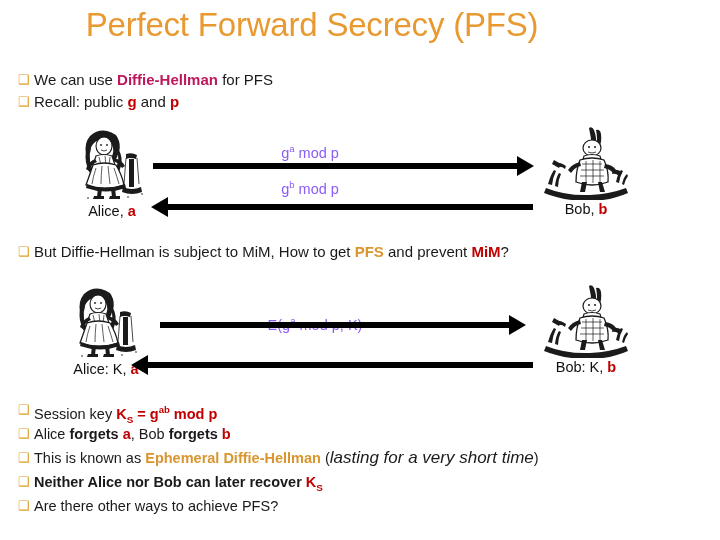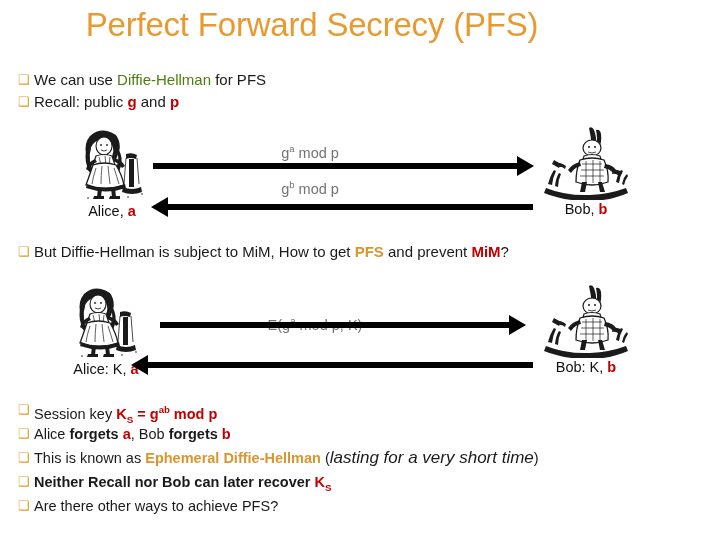--- a/index.html
+++ b/index.html
@@ -49,21 +49,21 @@
   .bullet-text {
     font-size: 15px;
     line-height: 20px;
     color: #1a1a1a;
   }
   .bullet-text.small {
     font-size: 14.5px;
   }
 
   
-  .blue   { color: #4d7c0f; font-weight: normal; }
+  .blue   { color: #be185d; font-weight: bold; }
   .red    { color: #C00000; font-weight: bold; }
   .orange { color: #D9952E; font-weight: bold; }
   .bold   { font-weight: bold; }
   .ital   { font-style: italic; font-size: 17px; }
   sub.smallsub { font-size: 0.68em; }
   sup.smallsup { font-size: 0.66em; }
 
   
   .diagram {
     position: absolute;
@@ -87,21 +87,21 @@
     line-height: 17px;
     white-space: nowrap;
     color: #111111;
     margin-top: 1px;
   }
   .msg-label {
     position: absolute;
     font-family: "Liberation Sans", sans-serif;
     font-size: 14.5px;
     line-height: 17px;
-    color: #737373;
+    color: #8b5cf6;
     text-align: center;
     white-space: nowrap;
   }
   .arrow-line {
     position: absolute;
     height: 6px;
     background: #000000;
   }
   .arrow-head {
     position: absolute;
@@ -337,20 +337,20 @@
 <div class="bullet-row" style="top:448px; left:18px;">
   <span class="bullet-marker">❑</span>
   <span class="bullet-text small">
     <span>This is known as </span><span class="orange">Ephemeral Diffie-Hellman</span><span> (</span><span class="ital">lasting for a very short time</span><span>)</span>
   </span>
 </div>
 
 <div class="bullet-row" style="top:472px; left:18px;">
   <span class="bullet-marker">❑</span>
   <span class="bullet-text small">
-    <span class="bold">Neither Recall nor Bob can later recover </span><span class="red"><span>K</span><sub class="smallsub">S</sub></span>
+    <span class="bold">Neither Alice nor Bob can later recover </span><span class="red"><span>K</span><sub class="smallsub">S</sub></span>
   </span>
 </div>
 
 <div class="bullet-row" style="top:496px; left:18px;">
   <span class="bullet-marker">❑</span>
   <span class="bullet-text small">Are there other ways to achieve PFS?</span>
 </div>
 
 </body></html>

